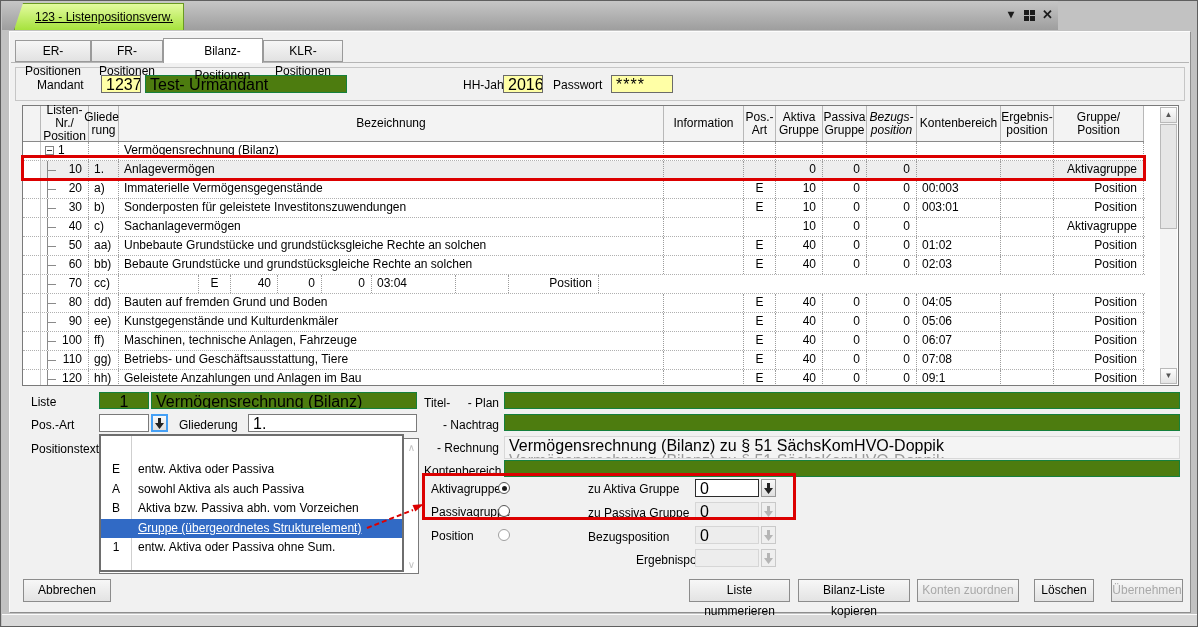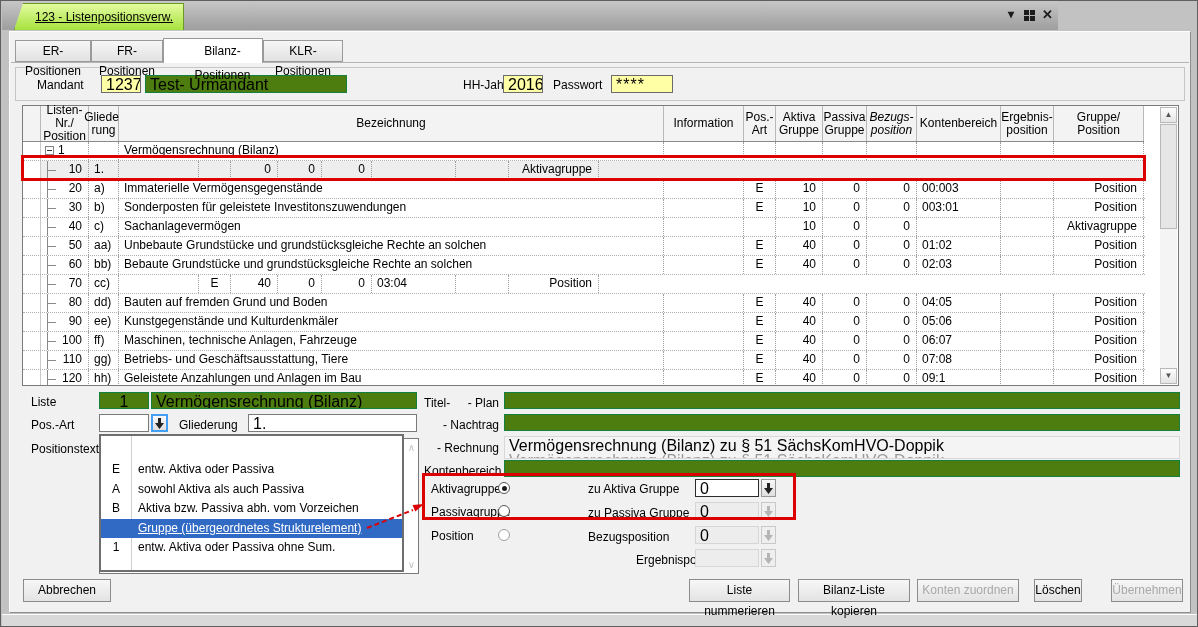--- a/index.html
+++ b/index.html
@@ -158,20 +158,21 @@
           <div class="gcell al-r" style="width: 44px;"></div>
           <div class="gcell al-r" style="width: 50px;"></div>
           <div class="gcell al-l" style="width: 84px;"></div>
           <div class="gcell al-r" style="width: 53px;"></div>
           <div class="gcell al-r" style="width: 90px;"></div>
         </div>
         <div class="grow selected">
           <div class="gcell sel" style="width: 18px;"></div>
           <div class="gcell al-r child" style="width: 48px;">10</div>
           <div class="gcell al-l" style="width: 30px;">1.</div>
+          <div class="gcell al-l" style="width: 545px;">Anlagevermögen</div>
           <div class="gcell al-l" style="width: 80px;"></div>
           <div class="gcell al-c" style="width: 32px;"></div>
           <div class="gcell al-r" style="width: 47px;">0</div>
           <div class="gcell al-r" style="width: 44px;">0</div>
           <div class="gcell al-r" style="width: 50px;">0</div>
           <div class="gcell al-l" style="width: 84px;"></div>
           <div class="gcell al-r" style="width: 53px;"></div>
           <div class="gcell al-r" style="width: 90px;">Aktivagruppe</div>
         </div>
         <div class="grow">
@@ -430,21 +431,21 @@
   <div class="combo-btn dis" style="left:760px;top:548px;">
     <svg width="9" height="11" viewBox="0 0 9 11">
         <path d="M3 0h3v5h3L4.5 11 0 5h3z" fill="#b5b5b5"></path>
       </svg>
   </div>
 
   <div class="btn" style="left:22px;width:88px;">Abbrechen</div>
   <div class="btn" style="left:688px;width:101px;">Liste nummerieren</div>
   <div class="btn" style="left:797px;width:112px;">Bilanz-Liste kopieren</div>
   <div class="btn dis" style="left:916px;width:102px;">Konten zuordnen</div>
-  <div class="btn" style="left:1033px;width:48px;text-align:center;">Löschen</div>
+  <div class="btn" style="left:1033px;width:60px;text-align:center;">Löschen</div>
   <div class="btn dis" style="left:1110px;width:72px;">Übernehmen</div>
 
   <div class="redbox" style="left:20px;top:154px;width:1125px;height:26px;"></div>
   <div class="redbox" style="left:421px;top:472px;width:374px;height:47px;"></div>
   <svg class="overlay-svg" width="1198" height="627">
     <line x1="366" y1="527" x2="412" y2="509" stroke="#dc0000" stroke-width="2" stroke-dasharray="5,3"></line>
     <polygon points="423,503 414.3,510.5 411.5,504.1" fill="#dc0000"></polygon>
   </svg>
 
 </div>

